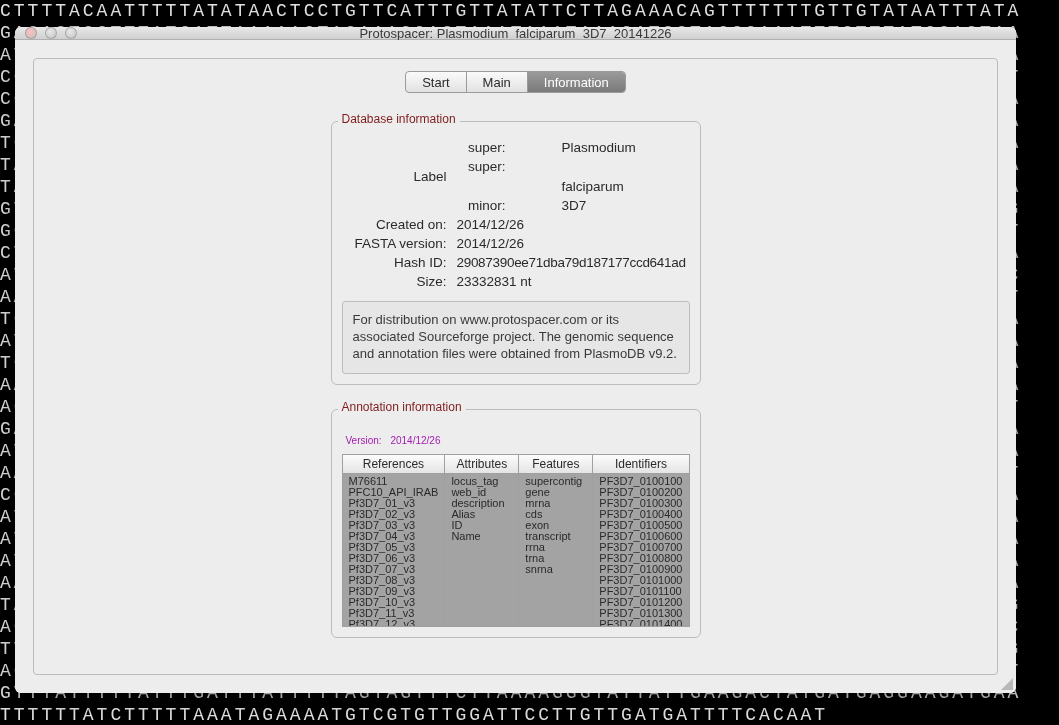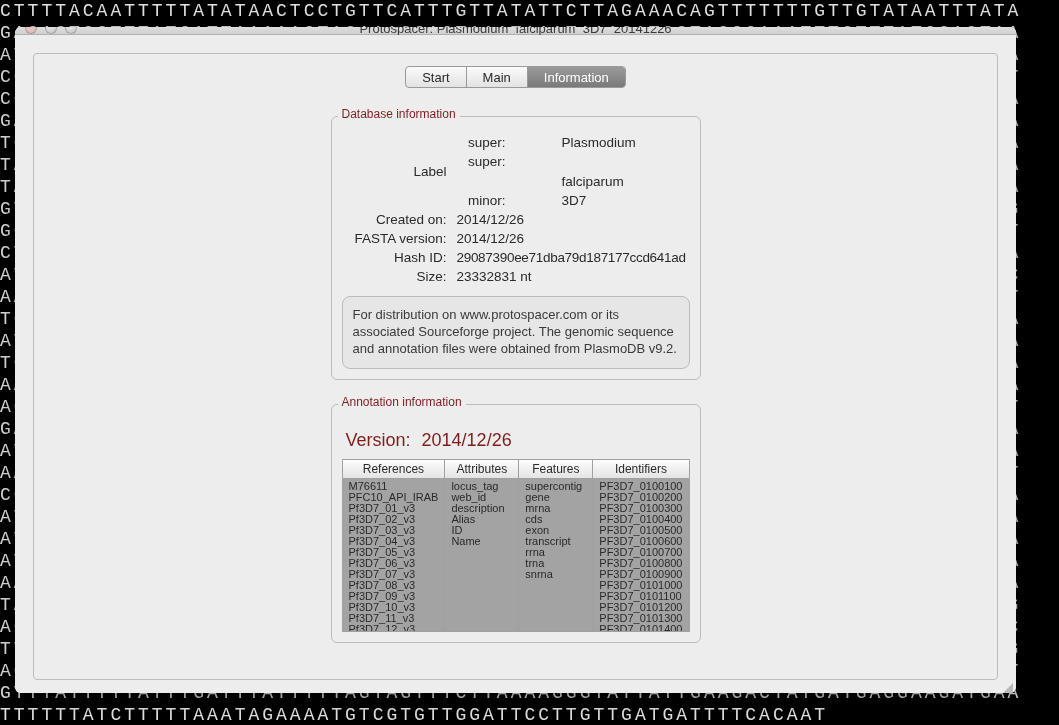--- a/index.html
+++ b/index.html
@@ -137,32 +137,32 @@
     }
     .db-rows .label-col { text-align: right; color: #2a2a2a; }
     .db-rows .labelgroup-col {
       display: grid;
       grid-template-columns: 55px 50px auto;
       row-gap: 4px;
     }
     .labelgroup-col .g-mid { text-align: right; padding-right: 6px;}
     .description-box {
       border: 1px solid #bcbcbc;
-      border-radius: 8px;
+      border-radius: 3px;
       background: #e6e6e6;
       padding: 10px;
       margin-top: 12px;
       font-size: 13px;
       color: #3a3a3a;
       line-height: 1.3;
     }
     .anno-version {
-      font-size: 18px;
+      font-size: 10px;
       padding: 6px 4px 8px 4px;
-      color: #7f1d1d;
+      color: #a21caf;
     }
     .anno-version .vlabel { margin-right: 6px; }
     .anno-table {
       display: flex;
       border: 1px solid #a0a0a0;
       background: #a3a3a3;
     }
     .anno-col {
       flex: 1;
       border-right: 1px solid #a0a0a0;

